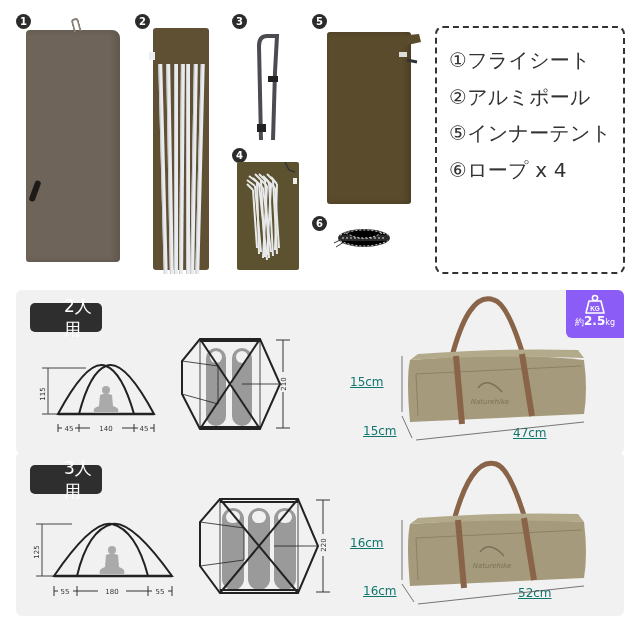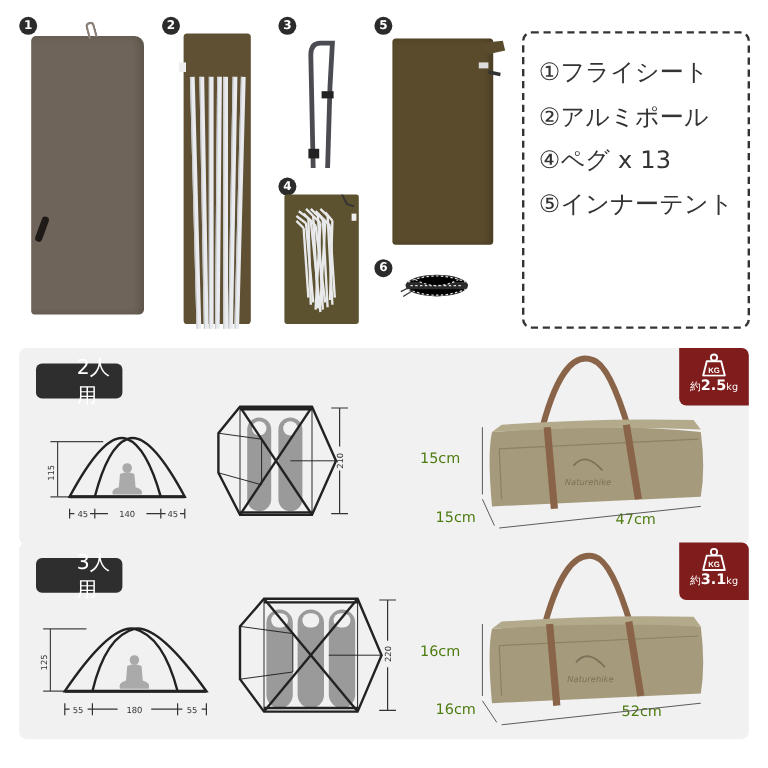--- a/index.html
+++ b/index.html
@@ -48,29 +48,29 @@
   }
   .parts-list li { list-style: none; font-size: 20px; color: #333; height: 36.5px; line-height: 36.5px;
     white-space: nowrap; letter-spacing: 0.2px; }
 
   
   .panel { position: absolute; left: 16px; width: 608px; height: 164px; background: #f1f1f1; border-radius: 6px; }
   .panel.p1 { top: 290px; }
   .panel.p2 { top: 452px; }
   .cap-badge { position: absolute; left: 14px; top: 13px; width: 72px; height: 29px; background: #2e2e2e; color: #fff;
     border-radius: 5px; font-size: 17px; display: flex; align-items: center; justify-content: center; padding-left: 34px; }
-  .weight-badge { position: absolute; right: 0; top: 0; width: 58px; height: 48px; background: #7f1d1d;
+  .weight-badge { position: absolute; right: 0; top: 0; width: 58px; height: 48px; background: #8b5cf6;
     border-radius: 0 6px 0 6px; color: #fff; text-align: center; }
   .weight-badge .kg-icon { display: block; margin: 4px auto 0; }
   .weight-badge .wtext { font-size: 9px; margin-top: 0px; white-space: nowrap; }
   .weight-badge .wtext b { font-size: 12px; }
   .weight-badge .wtext small { font-size: 8px; }
 
   .diagram { position: absolute; }
-  .dim-label { position: absolute; font-size: 12px; color: #4d7c0f; white-space: nowrap; }
+  .dim-label { position: absolute; font-size: 12px; color: #0f766e; white-space: nowrap; text-decoration: underline; }
 </style>
 </head>
 <body>
 
 <div>
   <div class="num-badge" style="left:16px;top:14px">1</div>
   <div class="num-badge" style="left:135px;top:14px">2</div>
   <div class="num-badge" style="left:232px;top:14px">3</div>
   <div class="num-badge" style="left:232px;top:148px">4</div>
   <div class="num-badge" style="left:312px;top:14px">5</div>
@@ -137,22 +137,22 @@
         <path d="M8 18 Q32 28 56 18"></path>
       <path d="M10 15 L54 15"></path>
         <path d="M14 10 Q32 20 50 10"></path>
     </g>
     <path d="M2 20 L10 16 M4 24 L12 19" stroke="#333" stroke-width="1"></path>
   </svg>
 
   <ul class="parts-list">
     <li>①フライシート</li>
     <li>②アルミポール</li>
-    <li>④ペグ x 13</li>
     <li>⑤インナーテント</li>
+    <li>⑥ロープ x 4</li>
   </ul>
 </div>
 
 <div class="panel p1">
   <div class="cap-badge">2人用</div>
 
   <div class="weight-badge">
     <svg class="kg-icon" width="22" height="20" viewBox="0 0 22 20">
       <circle cx="11" cy="4" r="2.6" fill="none" stroke="#fff" stroke-width="1.5"></circle>
       <path d="M5 7 L17 7 L20 19 L2 19 Z" fill="none" stroke="#fff" stroke-width="1.6" stroke-linejoin="round"></path>
@@ -233,28 +233,20 @@
       <line x1="10" y1="62" x2="10" y2="118"></line>
       <line x1="10" y1="122" x2="20" y2="144"></line>
       <line x1="24" y1="146" x2="192" y2="128"></line>
     </g>
   </svg>
 </div>
 
 <div class="panel p2">
   <div class="cap-badge">3人用</div>
 
-  <div class="weight-badge">
-    <svg class="kg-icon" width="22" height="20" viewBox="0 0 22 20">
-      <circle cx="11" cy="4" r="2.6" fill="none" stroke="#fff" stroke-width="1.5"></circle>
-      <path d="M5 7 L17 7 L20 19 L2 19 Z" fill="none" stroke="#fff" stroke-width="1.6" stroke-linejoin="round"></path>
-      <text x="11" y="16.5" font-size="6.5" font-weight="bold" fill="#fff" text-anchor="middle" font-family="Liberation Sans, sans-serif">KG</text>
-    </svg>
-    <div class="wtext"><span>約</span><b>3.1</b><small>kg</small></div>
-  </div>
 
   <svg class="diagram" style="left:16px;top:60px" width="146" height="90" viewBox="0 0 146 90">
     <line x1="4" y1="12" x2="40" y2="12" stroke="#444" stroke-width="1"></line>
     <line x1="4" y1="64" x2="24" y2="64" stroke="#444" stroke-width="1"></line>
     <line x1="10" y1="12" x2="10" y2="64" stroke="#444" stroke-width="1"></line>
     <text x="7" y="40" font-size="7" fill="#333" transform="rotate(-90 7 40)" text-anchor="middle">125</text>
     <path d="M22 64 Q60 8 80 12 Q100 8 140 64 Z" fill="#f1f1f1" stroke="#222" stroke-width="2"></path>
     <path d="M45 64 Q56 18 80 12 Q104 18 116 64" fill="none" stroke="#222" stroke-width="2"></path>
     <line x1="22" y1="64" x2="140" y2="64" stroke="#222" stroke-width="2.5"></line>
     <g fill="#aaa">

